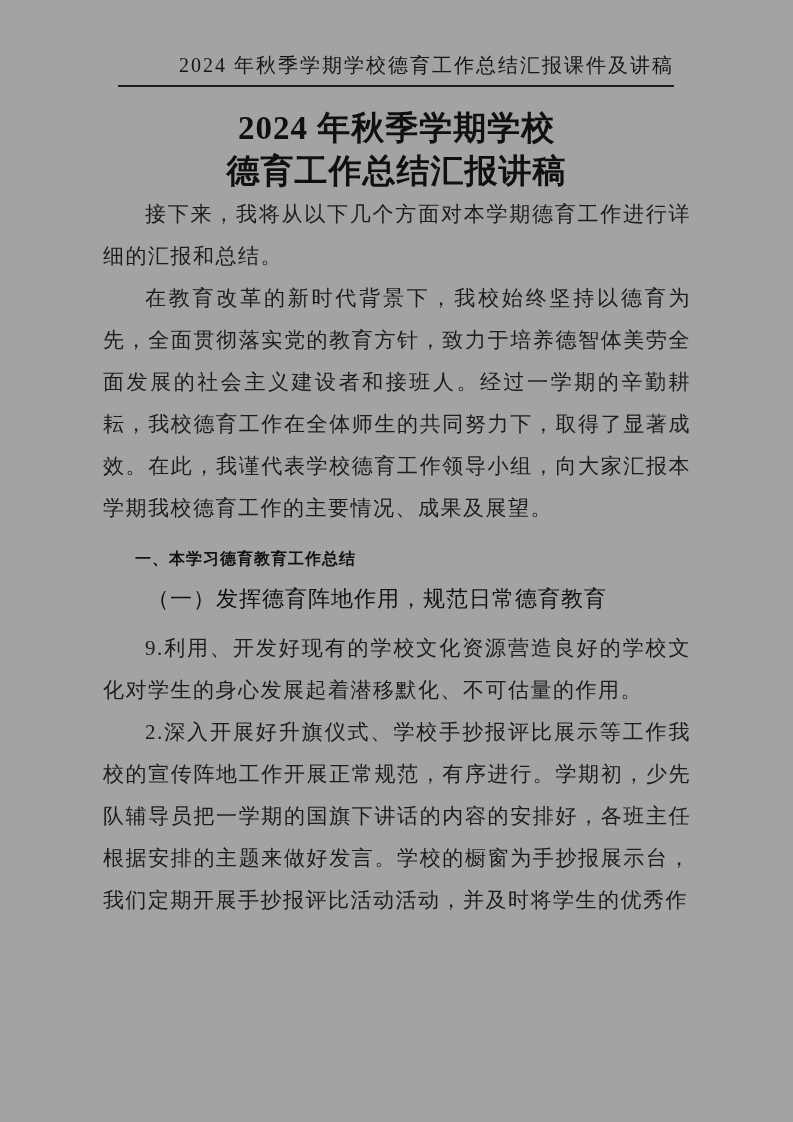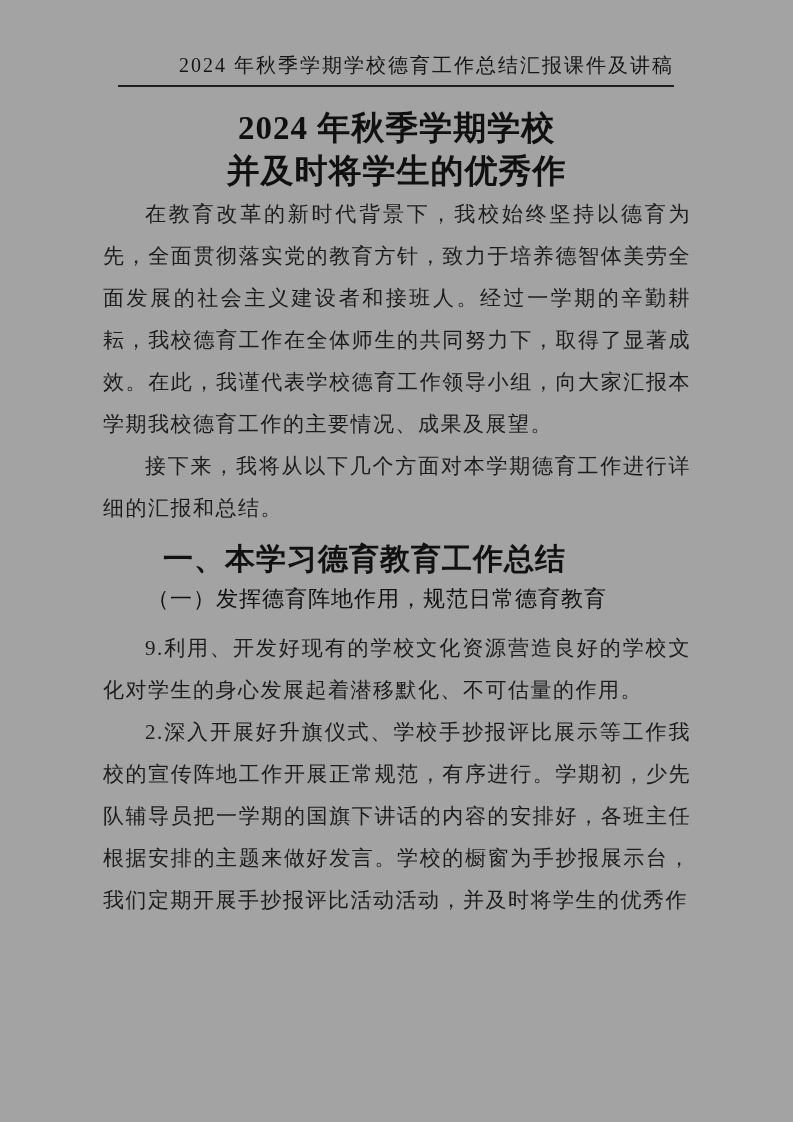--- a/index.html
+++ b/index.html
@@ -47,21 +47,21 @@
     line-height: 42px;
     letter-spacing: 1.5px;
     text-align: justify;
     color: #1c1c1c;
   }
   .para {
     margin: 0;
     text-indent: 2em;
   }
   .sec-heading {
-    font-size: 30px;
+    font-size: 16px;
     font-weight: bold;
     line-height: 32px;
     letter-spacing: 1px;
     text-indent: 2em;
     margin: 14px 0 0 0;
     color: #111111;
   }
   .sub-heading {
     font-size: 22px;
     font-weight: normal;
@@ -76,25 +76,25 @@
 <body>
 
 <div class="page">
 
   <header class="doc-header">
     <span class="doc-header-text">2024 年秋季学期学校德育工作总结汇报课件及讲稿</span>
   </header>
 
   <div class="doc-title">
     <div class="doc-title-line">2024 年秋季学期学校</div>
-    <div class="doc-title-line">并及时将学生的优秀作</div>
+    <div class="doc-title-line">德育工作总结汇报讲稿</div>
   </div>
 
   <div class="doc-body">
+    <p class="para">接下来，我将从以下几个方面对本学期德育工作进行详细的汇报和总结。</p>
     <p class="para">在教育改革的新时代背景下，我校始终坚持以德育为先，全面贯彻落实党的教育方针，致力于培养德智体美劳全面发展的社会主义建设者和接班人。经过一学期的辛勤耕耘，我校德育工作在全体师生的共同努力下，取得了显著成效。在此，我谨代表学校德育工作领导小组，向大家汇报本学期我校德育工作的主要情况、成果及展望。</p>
-    <p class="para">接下来，我将从以下几个方面对本学期德育工作进行详细的汇报和总结。</p>
     <div class="sec-heading">一、本学习德育教育工作总结</div>
     <div class="sub-heading">（一）发挥德育阵地作用，规范日常德育教育</div>
     <p class="para">9.利用、开发好现有的学校文化资源营造良好的学校文化对学生的身心发展起着潜移默化、不可估量的作用。</p>
     <p class="para">2.深入开展好升旗仪式、学校手抄报评比展示等工作我校的宣传阵地工作开展正常规范，有序进行。学期初，少先队辅导员把一学期的国旗下讲话的内容的安排好，各班主任根据安排的主题来做好发言。学校的橱窗为手抄报展示台，我们定期开展手抄报评比活动活动，并及时将学生的优秀作</p>
   </div>
 
 </div>
 
 </body></html>

